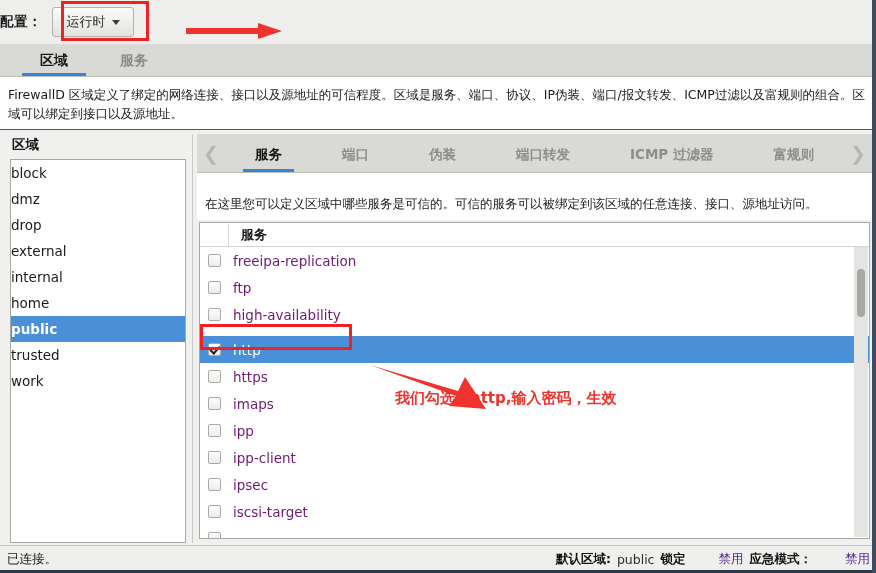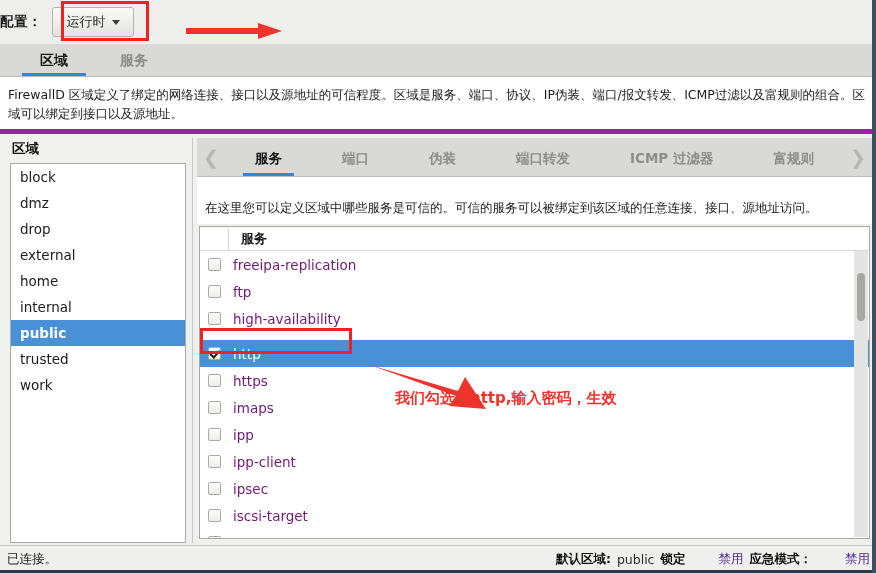--- a/index.html
+++ b/index.html
@@ -122,21 +122,21 @@
   }
 
   
   .desc-outer {
     background: #ffffff;
     padding: 8px 8px 6px 8px;
     font-size: 12.5px;
     line-height: 19px;
     color: #1a1a1a;
     flex: none;
-    border-bottom: 5px solid #a21caf;
+    border-bottom: 1px solid #a21caf;
   }
 
   
   .body {
     flex: 1;
     display: flex;
     background: #f0f0ef;
     padding: 4px 4px 2px 4px;
     box-sizing: border-box;
     min-height: 0;
@@ -160,21 +160,20 @@
   .zonelist {
     flex: 1;
     background: #ffffff;
     border: 1px solid #a8a8a4;
     overflow: hidden;
     min-height: 0;
   }
   .zitem {
     height: 26px;
     line-height: 26px;
-    padding-left: 9px;
     font-size: 13.5px;
     color: #1b1b1b;
     cursor: default;
   }
   .zitem.sel {
     background: #4a90d9;
     color: #ffffff;
     font-weight: bold;
   }
 
@@ -420,22 +419,22 @@
 
   <div class="body">
 
     <div class="zonecol">
       <div class="zonecol-title">区域</div>
       <div class="zonelist">
         <div class="zitem"><span>block</span></div>
         <div class="zitem"><span>dmz</span></div>
         <div class="zitem"><span>drop</span></div>
         <div class="zitem"><span>external</span></div>
+        <div class="zitem"><span>internal</span></div>
         <div class="zitem"><span>home</span></div>
-        <div class="zitem"><span>internal</span></div>
         <div class="zitem sel"><span>public</span></div>
         <div class="zitem"><span>trusted</span></div>
         <div class="zitem"><span>work</span></div>
       </div>
     </div>
 
     <div class="rightpanel">
 
       <div class="inner-tabs">
         <div class="chev">❮</div>

